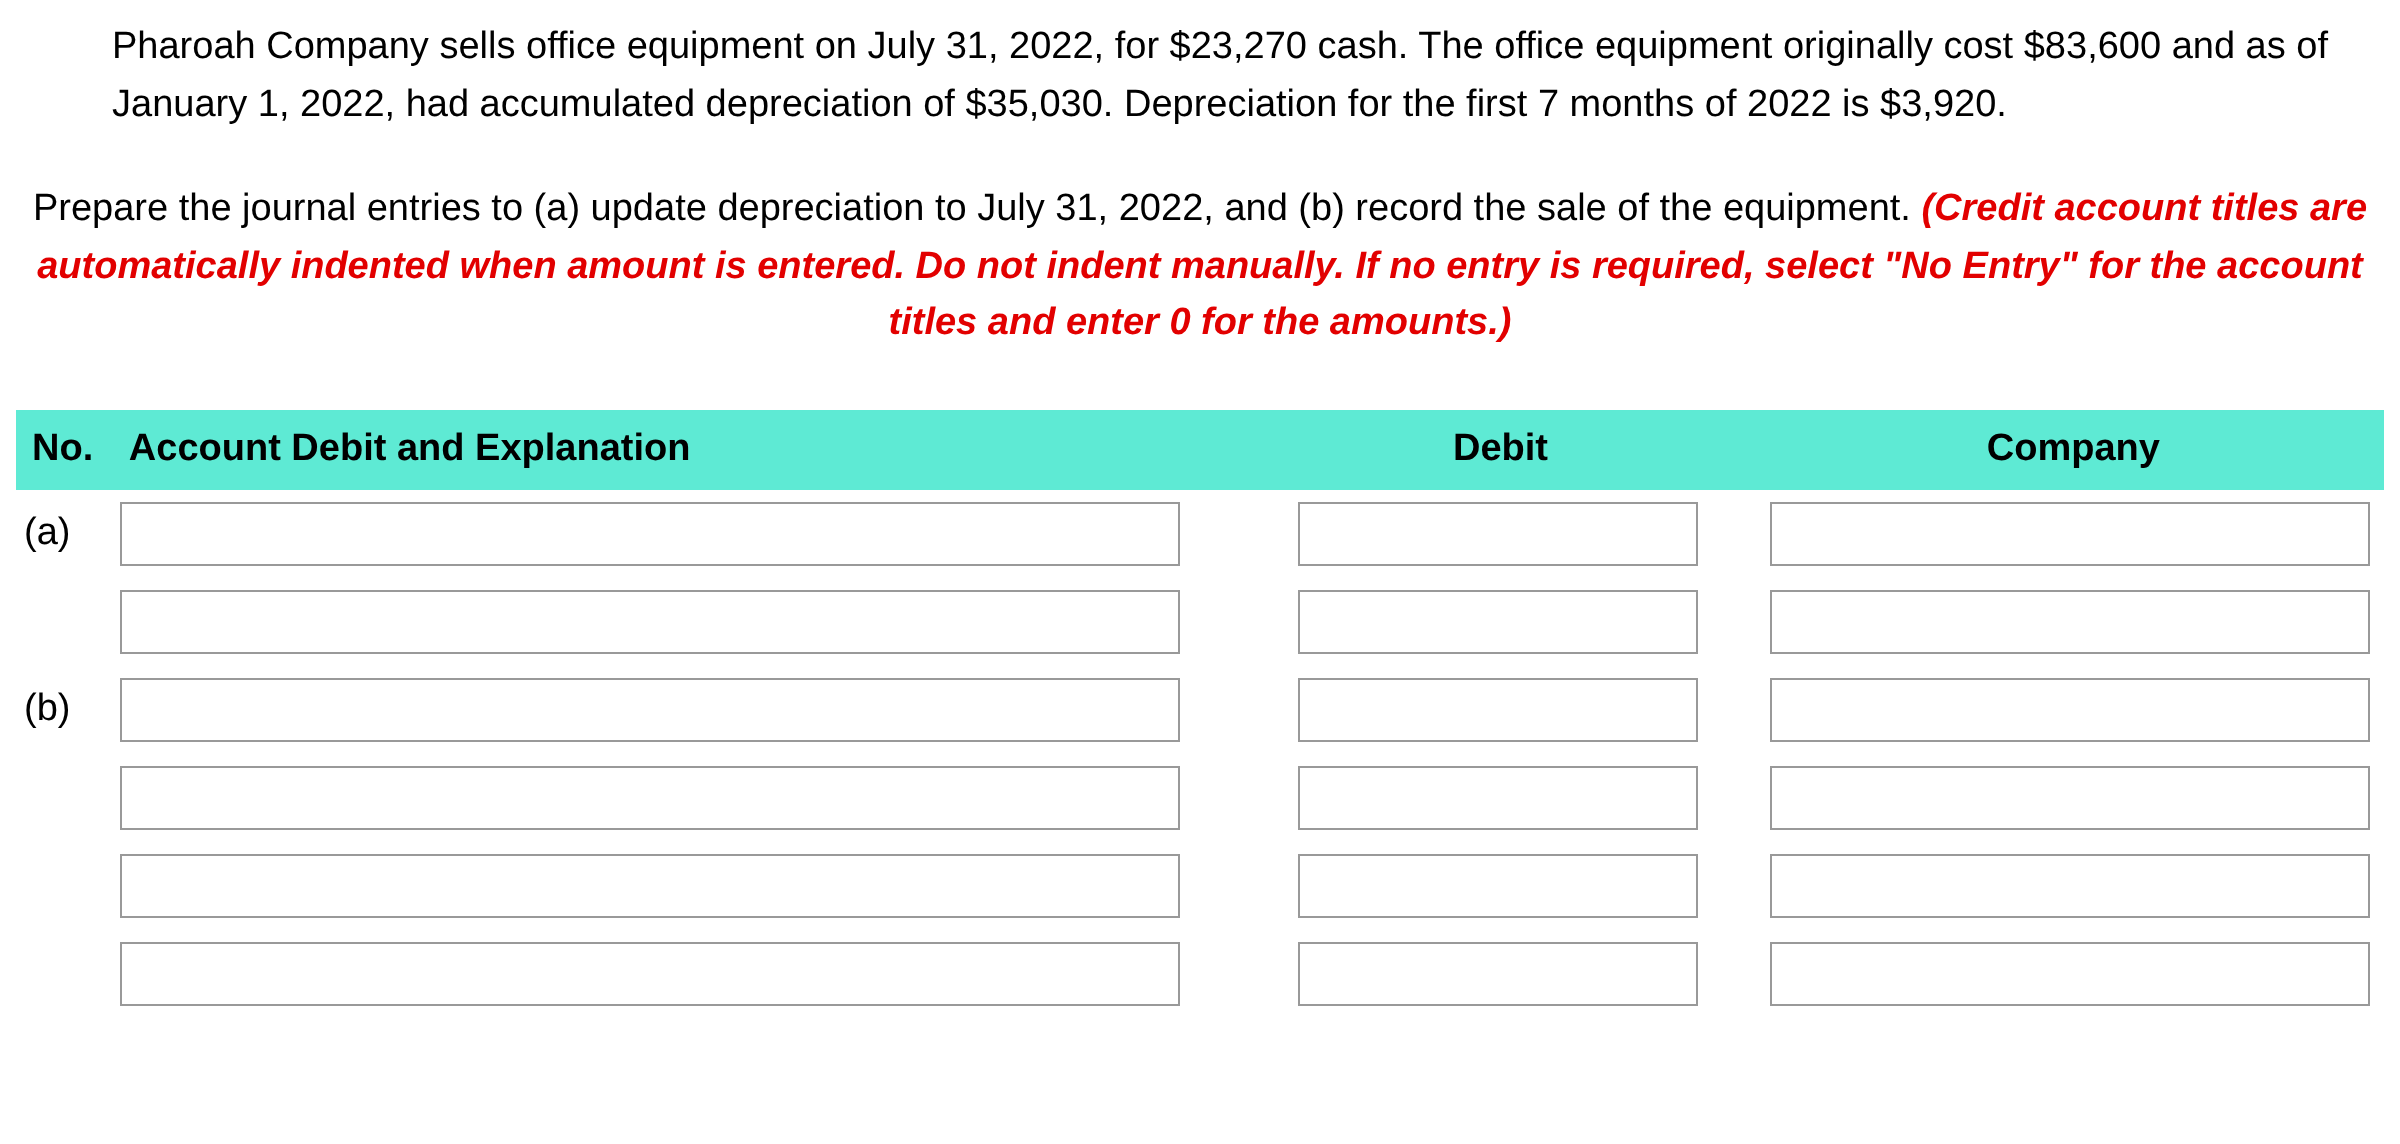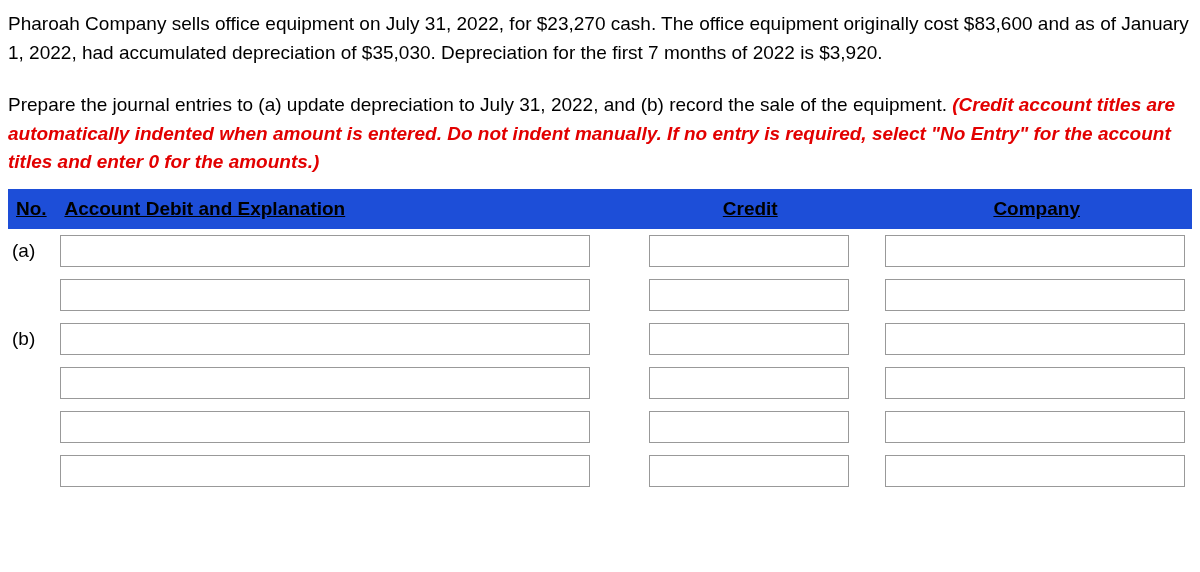--- a/index.html
+++ b/index.html
@@ -11,41 +11,42 @@
       font-family: Arial, Helvetica, sans-serif;
       background: #ffffff;
       width: 1200px;
       padding: 10px 8px;
       font-size: 19px;
       line-height: 1.5;
       color: #000000;
     }
     .problem-text {
       margin-bottom: 24px;
+      margin-left: 48px;
     }
     .instructions {
-      margin-bottom: 12px;
+      margin-bottom: 28px;
+      text-align: center;
     }
     .red-italic {
       color: #e20000;
       font-style: italic;
       font-weight: bold;
     }
     .journal-table {
       width: 100%;
       border-collapse: separate;
       border-spacing: 0;
     }
     .journal-table th {
-      background: #1d4ed8;
+      background: #5eead4;
       font-weight: bold;
       padding: 6px 8px;
       text-align: left;
       font-size: 19px;
-      text-decoration: underline;
     }
     .journal-table th.col-debit,
     .journal-table th.col-credit {
       text-align: center;
     }
     .journal-table td {
       padding: 6px 4px;
       vertical-align: middle;
     }
     .col-no {
@@ -100,21 +101,21 @@
 <div class="instructions">
   <span>Prepare the journal entries to (a) update depreciation to July 31, 2022, and (b) record the sale of the equipment. </span><span class="red-italic">(Credit account titles are automatically indented when amount is entered. Do not indent manually. If no entry is required, select "No Entry" for the account titles and enter 0 for the amounts.)</span>
 </div>
 
 <table class="journal-table">
   <thead>
     <tr>
       <th class="col-no">No.</th>
       <th class="col-account">Account Debit and Explanation</th>
       <th class="col-gap1"></th>
-      <th class="col-debit">Credit</th>
+      <th class="col-debit">Debit</th>
       <th class="col-gap2"></th>
       <th class="col-credit">Company</th>
     </tr>
   </thead>
   <tbody>
     <tr>
       <td class="col-no"><span class="no-label">(a)</span></td>
       <td class="col-account"><input type="text" class="input-account" value="" style=""></td>
       <td class="col-gap1"></td>
       <td class="col-debit"><input type="text" class="input-amount" value="" style=""></td>

